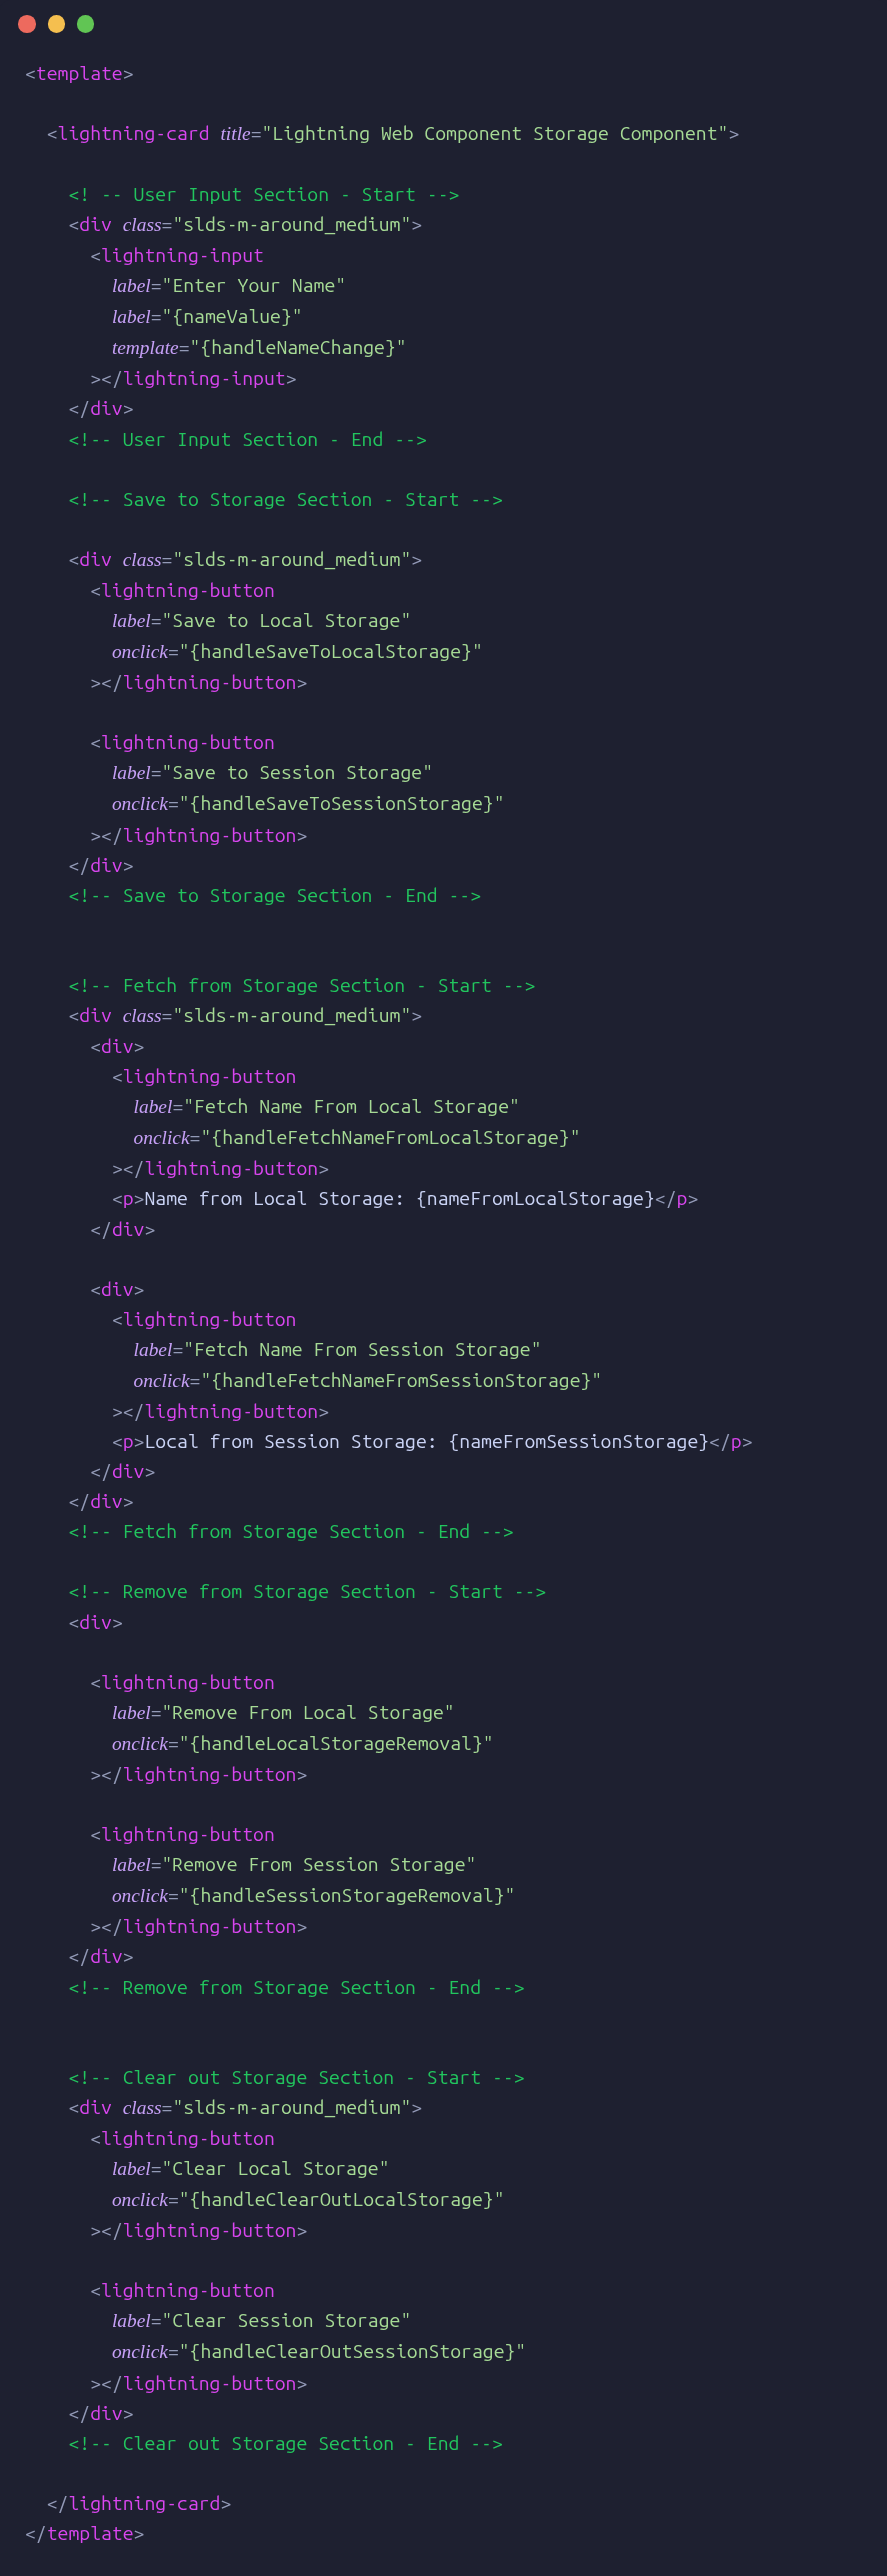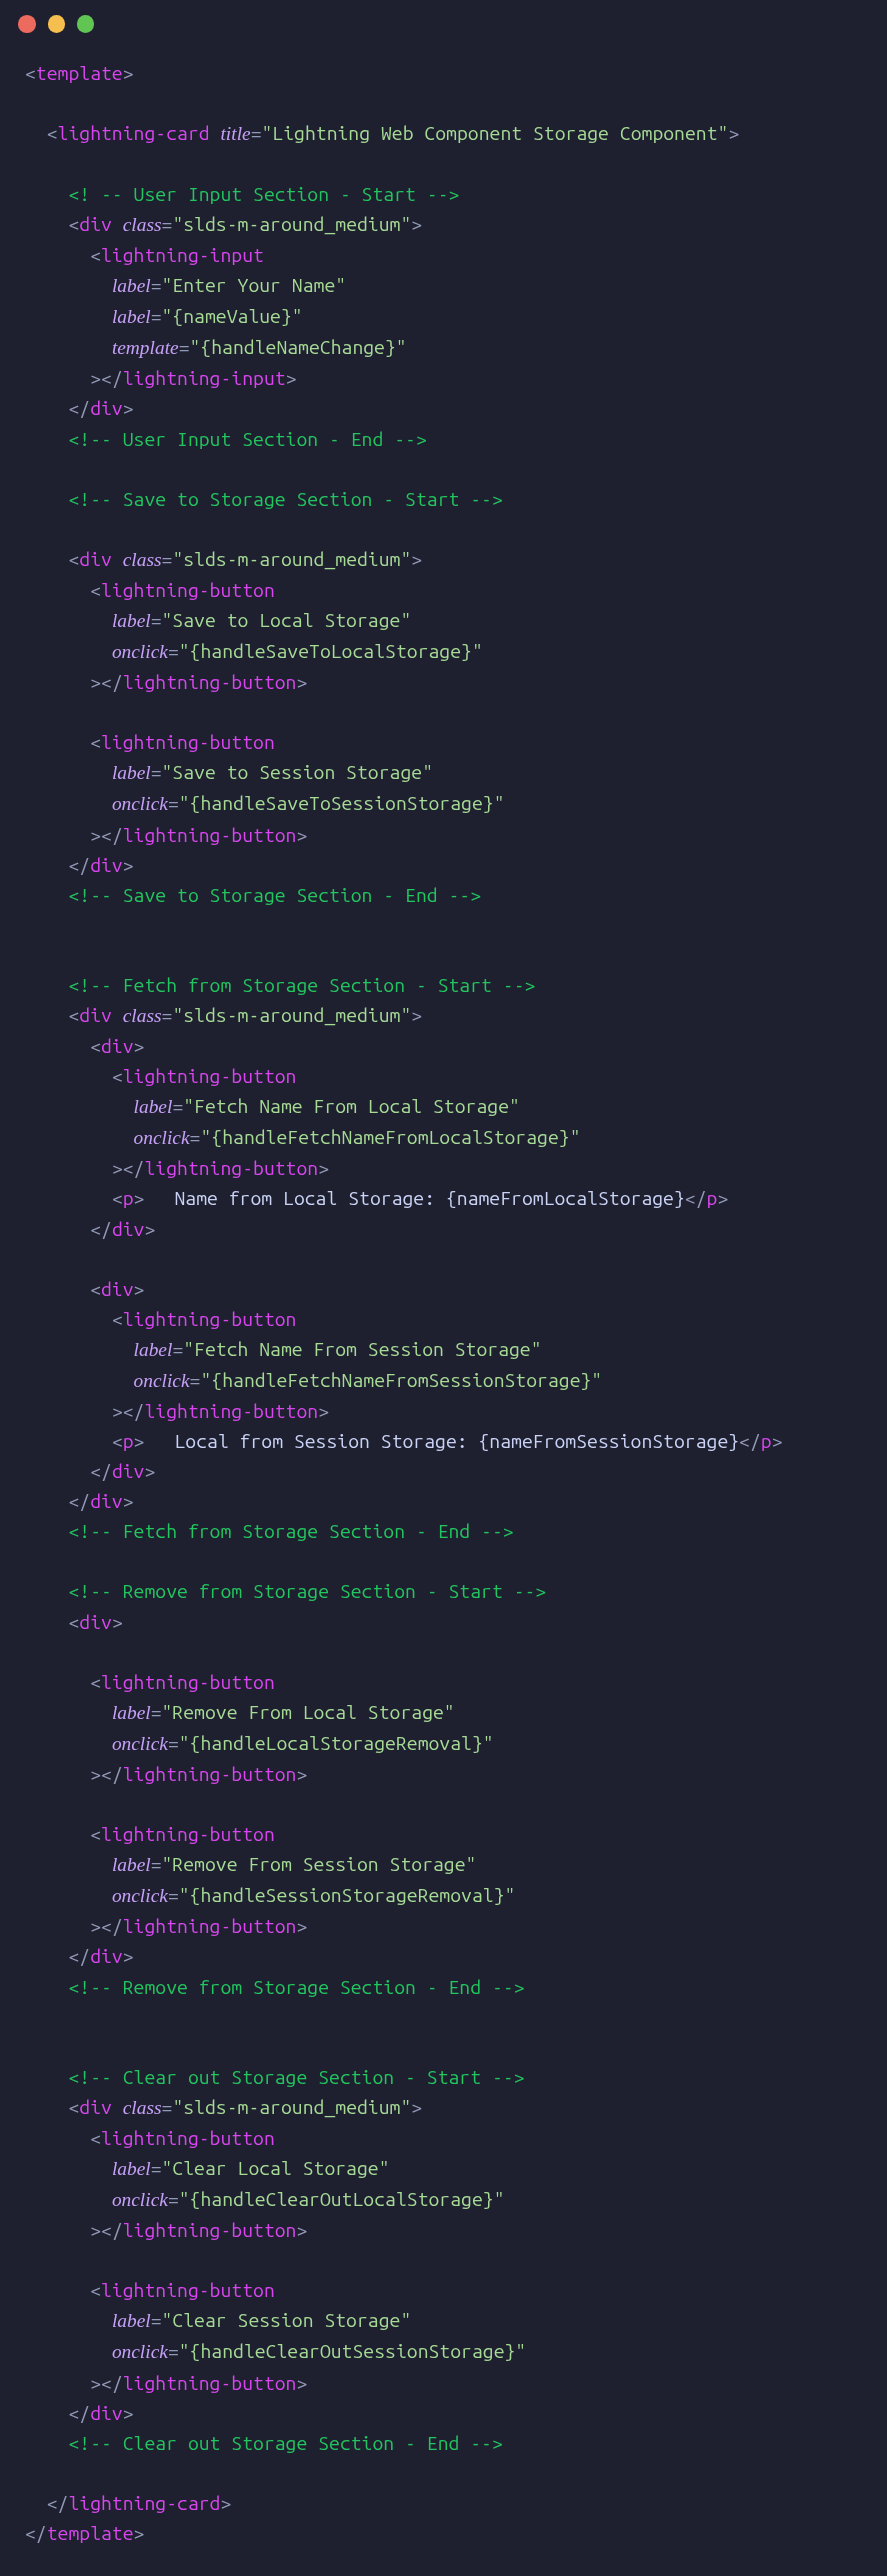--- a/index.html
+++ b/index.html
@@ -34,21 +34,21 @@
   .code {
     padding: 16.7px 25px 33px 25px;
     white-space: pre;
     font-family: inherit;
   }
   .punct { color: #939ab7; }
   .tag { color: #d946ef; }
   .attr { color: #c6a0f6; font-style: italic; font-family: Liberation Serif, serif; }
   .str { color: #a6da95; }
   .comment { color: #22c55e; }
-  .text { color: #cad3f5; margin-left: 30px; }
+  .text { color: #cad3f5; }
 </style>
 </head>
 <body>
 
 <div class="window">
   <div class="titlebar">
     <div class="dot red"></div>
     <div class="dot yellow"></div>
     <div class="dot green"></div>
   </div>

